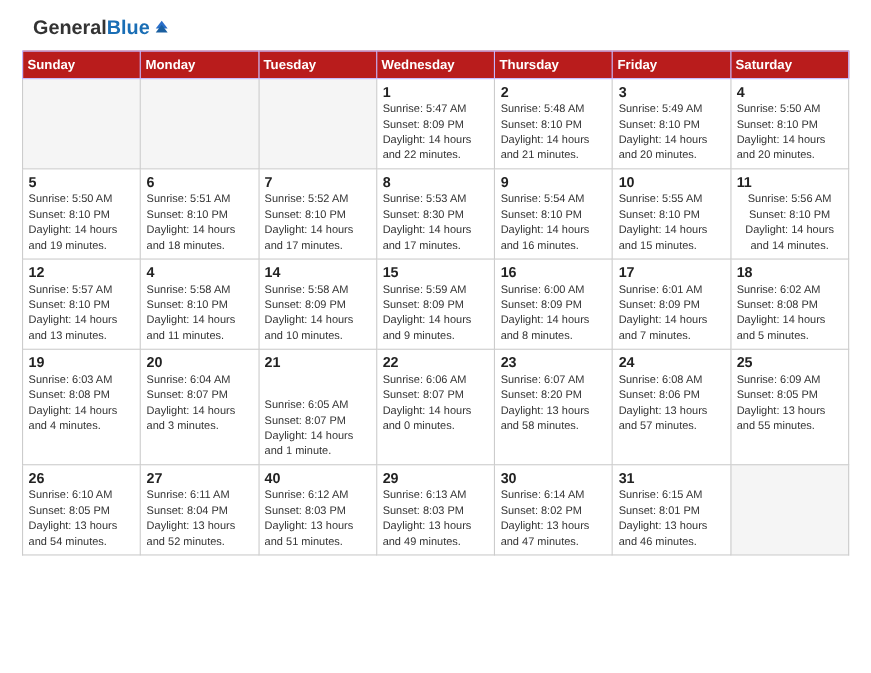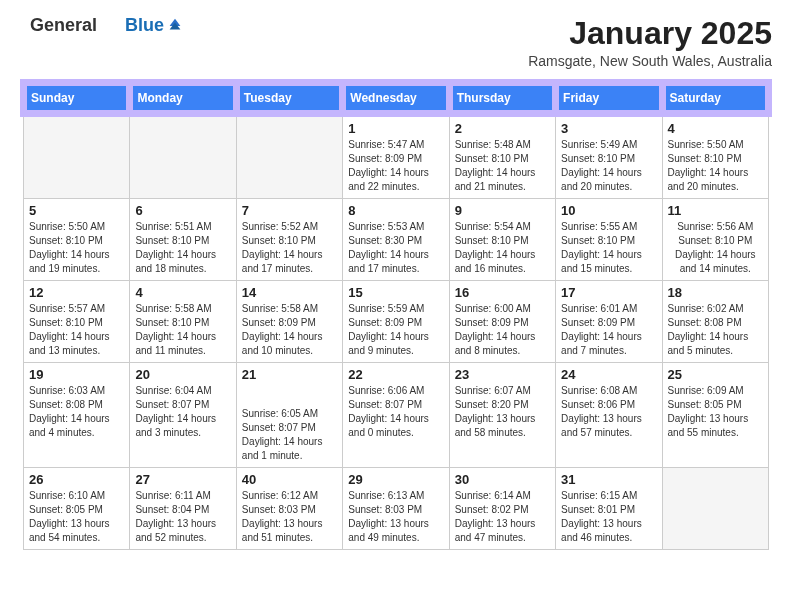--- a/index.html
+++ b/index.html
@@ -23,21 +23,21 @@
     .logo {
       display: flex;
       align-items: center;
     }
     .logo-text {
       font-size: 18px;
       font-weight: bold;
       line-height: 1.1;
     }
     .logo-general { color: #333; margin-left: 10px; }
-    .logo-blue { color: #1a6eb5; padding-left: 28px; }
+    .logo-blue { color: #1a6eb5; }
     .logo-icon {
       width: 18px;
       height: 18px;
       margin-left: 2px;
     }
     .title-block {
       text-align: right;
     }
     .month-title {
       font-size: 32px;
@@ -49,27 +49,27 @@
       font-size: 14px;
       color: #444;
       margin-top: 2px;
     }
     .calendar-table {
       width: 100%;
       border-collapse: collapse;
       border: 1px solid #ccc;
     }
     .calendar-table th {
-      background: #3b82f6;
+      background: #b91c1c;
       color: #fff;
       font-size: 12px;
       font-weight: bold;
       padding: 5px 4px;
       text-align: left;
-      border: 7px solid #c4b5fd;
+      border: 1px solid #c4b5fd;
     }
     .calendar-table td {
       vertical-align: top;
       border: 1px solid #ccc;
       padding: 4px 5px;
       width: calc(100% / 7);
       min-height: 80px;
       background: #fff;
       font-size: 10.5px;
       color: #333;
@@ -99,24 +99,20 @@
         <div style="display:flex;align-items:center;">
           <span class="logo-text">
             <span class="logo-general">General</span><span class="logo-blue">Blue</span>
           </span>
           <svg class="logo-icon" viewBox="0 0 20 20" fill="none">
             <polygon points="4,10 10,2 16,10" fill="#2a6fc9"></polygon>
             <polygon points="4,14 10,6 16,14" fill="#1a5fa0"></polygon>
           </svg>
         </div>
       </div>
-    </div>
-    <div class="title-block">
-      <div class="month-title">January 2025</div>
-      <div class="location-title">Ramsgate, New South Wales, Australia</div>
     </div>
   </div>
 
   <table class="calendar-table">
     <thead>
       <tr>
         <th>Sunday</th>
         <th>Monday</th>
         <th>Tuesday</th>
         <th>Wednesday</th>

